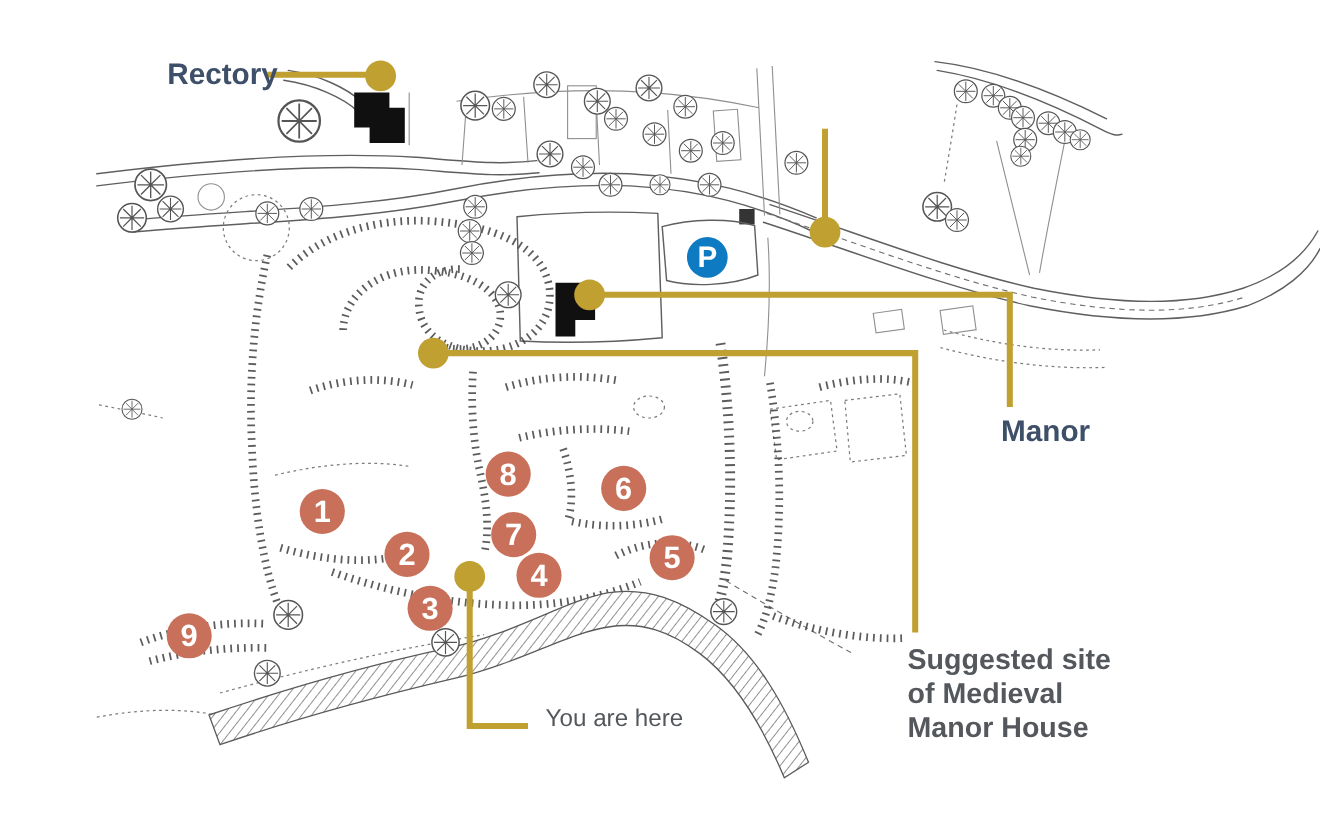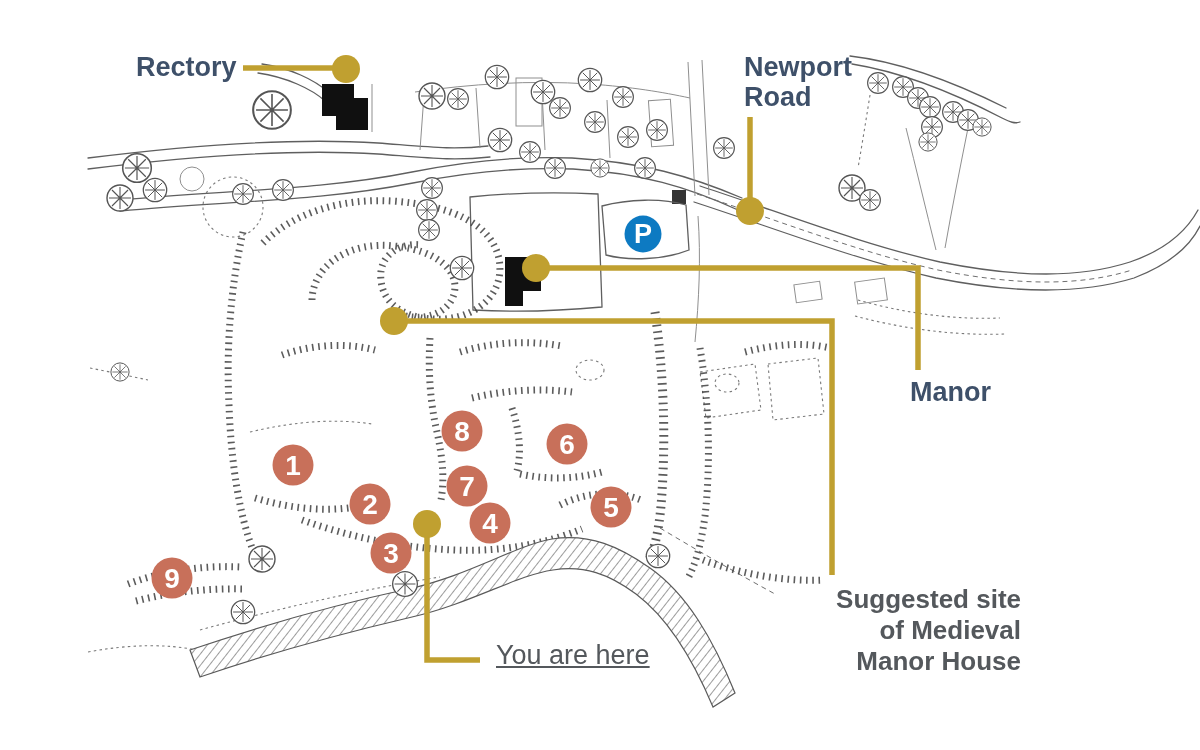--- a/index.html
+++ b/index.html
@@ -22,21 +22,21 @@
   .hach{stroke:#383838;stroke-width:7;fill:none;stroke-dasharray:1.6 4.6;opacity:.82;}
   .hach8{stroke:#383838;stroke-width:9;fill:none;stroke-dasharray:1.7 4.8;opacity:.82;}
   .bld{fill:#101010;stroke:none;}
   .gold{stroke:var(--leader-gold);stroke-width:5.5;fill:none;stroke-linejoin:miter;stroke-linecap:butt;}
   .gold-dot{fill:var(--leader-gold);stroke:none;}
 
   
   .map-label{position:absolute;white-space:pre-line;}
   .navy{color:var(--label-navy);font-weight:bold;font-size:27px;line-height:1.12;}
   .grayb{color:var(--label-gray);font-weight:bold;font-size:26px;line-height:1.2;}
-  .grayr{color:var(--label-gray);font-weight:normal;font-size:27px;text-decoration:underline;}
+  .grayr{color:var(--label-gray);font-weight:normal;font-size:22px;}
 
   
   .marker{position:absolute;width:41px;height:41px;border-radius:50%;
           background:var(--marker-salmon);color:#fff;font-weight:bold;font-size:28px;
           display:flex;align-items:center;justify-content:center;
           transform:translate(-50%,-50%);}
   
   .pbadge{position:absolute;width:37px;height:37px;border-radius:50%;
           background:var(--parking-blue);color:#fff;font-weight:bold;font-size:27px;
           display:flex;align-items:center;justify-content:center;
@@ -214,19 +214,18 @@
       <div class="marker" style="left: 490px; top: 523px;">4</div>
       <div class="marker" style="left: 611px; top: 507px;">5</div>
       <div class="marker" style="left: 567px; top: 444px;">6</div>
       <div class="marker" style="left: 467px; top: 486px;">7</div>
       <div class="marker" style="left: 462px; top: 431px;">8</div>
       <div class="marker" style="left: 172px; top: 578px;">9</div>
     </div>
 
   <div class="pbadge" id="parking-badge" style="left: 643px; top: 234px;">P</div>
 
-  <div class="map-label navy" style="left:136px;top:52px;">Rectory</div>
-  <div class="map-label navy" style="left:744px;top:52px;width:118px;">Newport Road</div>
+  <div class="map-label navy" style="left:152px;top:52px;">Rectory</div>
   <div class="map-label navy" style="left:910px;top:377px;">Manor</div>
-  <div class="map-label grayb" style="left:825px;top:584px;width:196px;text-align:right;">Suggested site of Medieval Manor House</div>
+  <div class="map-label grayb" style="left:825px;top:584px;width:196px;">Suggested site of Medieval Manor House</div>
   <div class="map-label grayr" style="left:496px;top:640px;">You are here</div>
 
 </div>
 
 </body></html>

